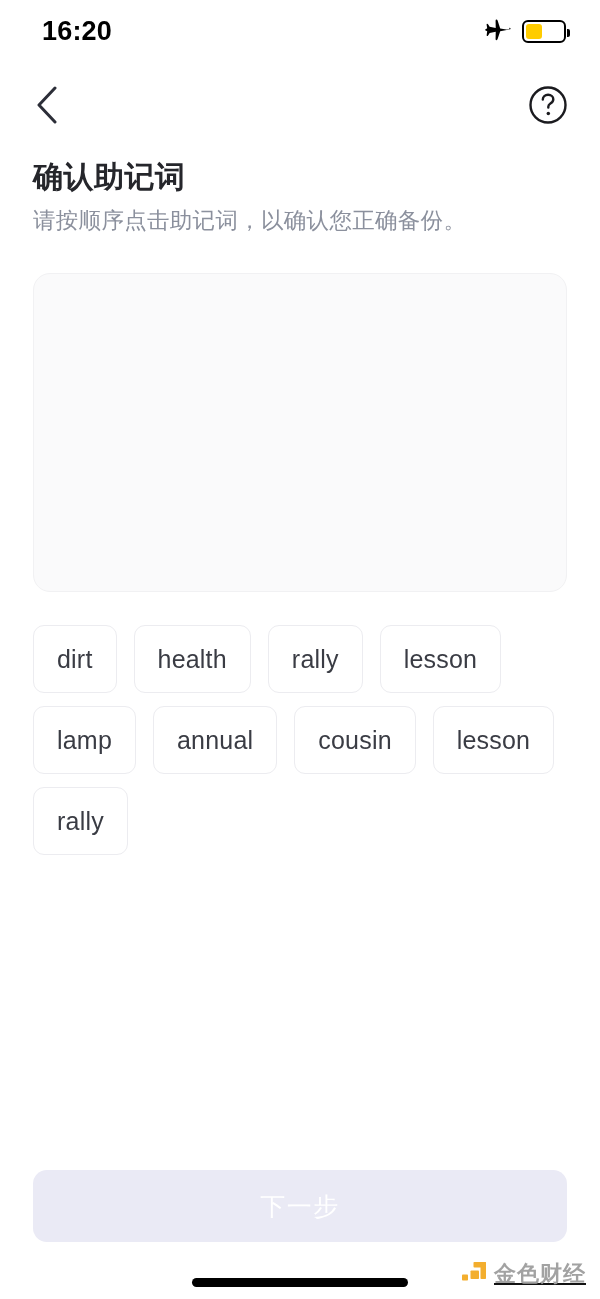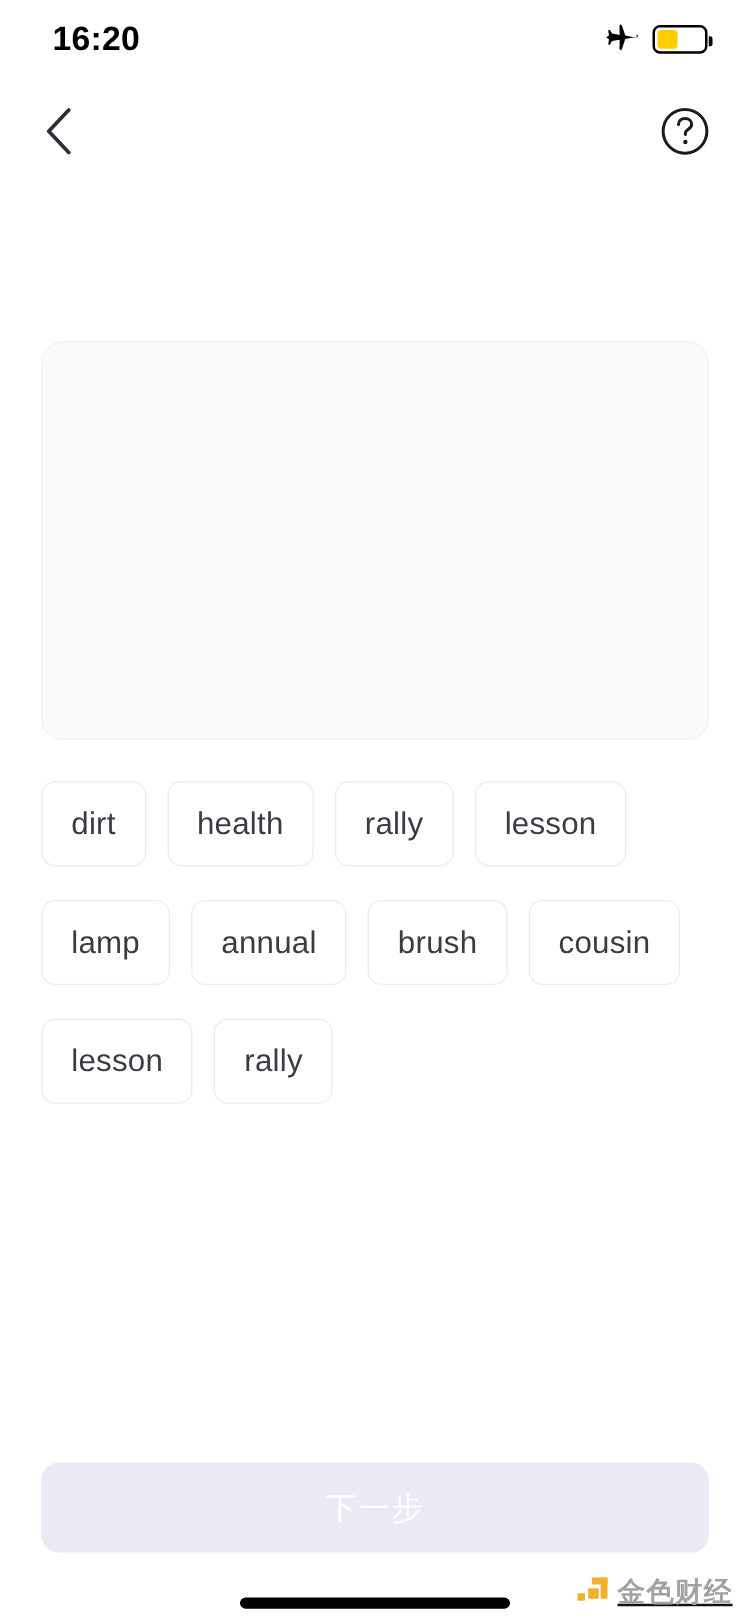--- a/index.html
+++ b/index.html
@@ -128,21 +128,21 @@
     height: 100%;
   }
 
   
   .chips {
     position: absolute;
     top: 625px; left: 33px;
     width: 534px;
     display: flex;
     flex-wrap: wrap;
-    gap: 27px 17px;
+    gap: 13px 17px;
   }
   .chip {
     height: 68px;
     padding: 0 23px;
     background: #ffffff;
     border: 1px solid #ececf0;
     border-radius: 11px;
     display: flex;
     align-items: center;
     justify-content: center;
@@ -222,33 +222,36 @@
     </div>
     <div class="help-btn">
       <svg width="40" height="40" viewBox="0 0 40 40">
         <circle cx="20" cy="20" r="17.5" fill="none" stroke="#1b1b1f" stroke-width="2.4"></circle>
         <path d="M14.8 14.6c0-2.9 2.3-4.8 5.3-4.8 3 0 5.2 1.85 5.2 4.5 0 2.1-1.15 3.2-2.9 4.3-1.55 1-2.1 1.8-2.1 3.15v.85" fill="none" stroke="#1b1b1f" stroke-width="2.4" stroke-linecap="round"></path>
         <circle cx="20.3" cy="28.6" r="1.75" fill="#1b1b1f"></circle>
       </svg>
     </div>
   </div>
 
+  <div class="heading">
+    <div class="title">确认助记词</div>
+    <div class="subtitle">请按顺序点击助记词，以确认您正确备份。</div>
+  </div>
 
   <div class="dropzone">
     <div class="dropzone-inner" id="dropzone-inner"></div>
   </div>
 
   <div class="chips" id="word-bank">
       <div class="chip">dirt</div>
       <div class="chip">health</div>
       <div class="chip">rally</div>
       <div class="chip">lesson</div>
       <div class="chip">lamp</div>
       <div class="chip">annual</div>
-      <div class="chip">brush</div>
       <div class="chip">cousin</div>
       <div class="chip">lesson</div>
       <div class="chip">rally</div>
     </div>
 
   <button class="next-btn" disabled="">下一步</button>
 
   <div class="watermark">
     <svg class="wm-logo" width="26" height="26" viewBox="0 0 26 26">
       <rect x="12.5" y="1" width="12.5" height="5.5" rx="0.8" fill="#F2A81D"></rect>

